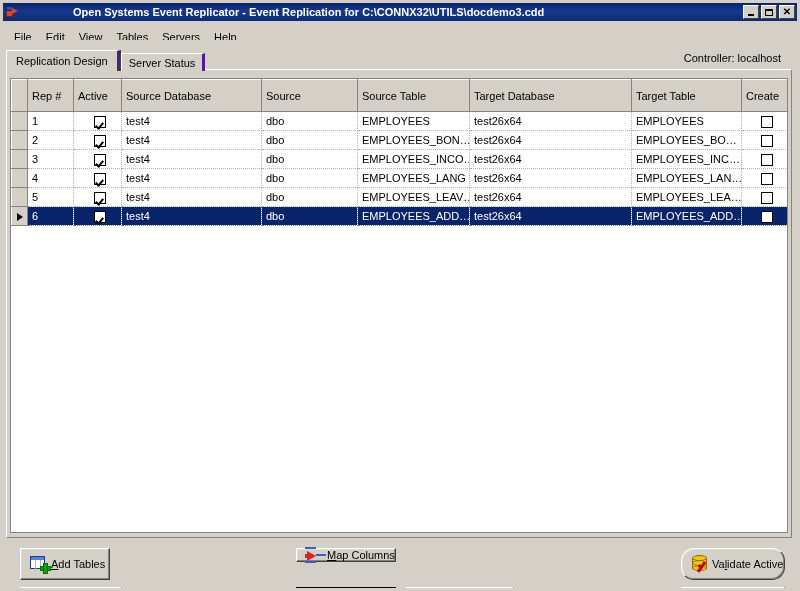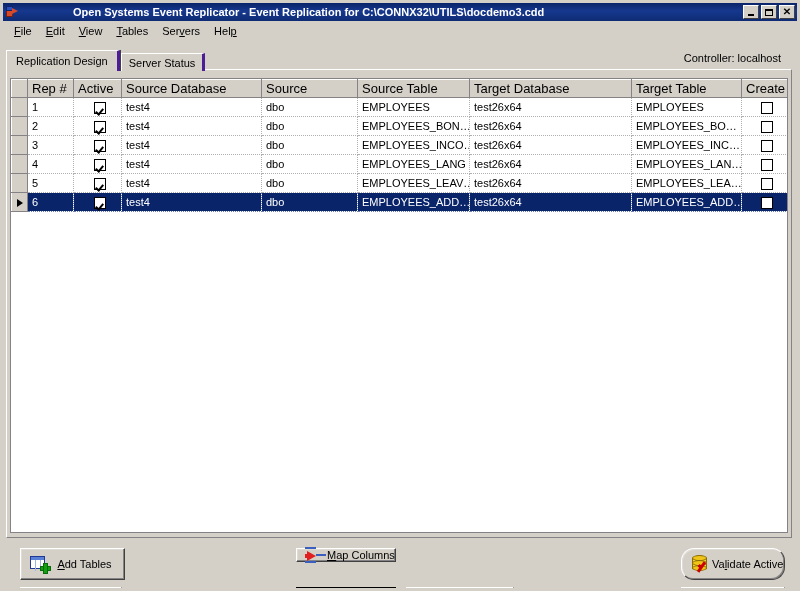--- a/index.html
+++ b/index.html
@@ -79,21 +79,21 @@
     display:block; width: 6px; height: 2px; background: #000; margin-top: 5px;
   }
   .tb-btn .glyph-max {
     display:block; width: 8px; height: 7px; border: 1px solid #000; border-top-width: 2px; box-sizing: border-box;
   }
   .tb-btn .glyph-close { font-size: 10px; font-weight: bold; line-height: 10px; }
 
   
   #menubar {
     position: absolute;
-    left: 0; top: 18px;
+    left: 0; top: 24px;
     width: 794px;
     height: 19px;
     background: #d4d0c8;
     display: flex;
     align-items: center;
     padding-left: 4px;
     box-sizing: border-box;
   }
   .menu-item {
     padding: 2px 7px 2px 7px;
@@ -190,25 +190,25 @@
     border-collapse: collapse;
     table-layout: fixed;
     width: 776px;
     font-size: 11px;
   }
   table.grid th {
     background: #d4d0c8;
     border-right: 1px solid #848284;
     border-bottom: 1px solid #848284;
     border-top: 1px solid #ffffff;
-    height: 18px;
+    height: 32px;
     padding: 0 0 0 4px;
     text-align: left;
     font-weight: normal;
-    font-size: 13px;
+    font-size: 11px;
     color: #000;
     box-sizing: border-box;
     overflow: hidden;
     white-space: nowrap;
   }
   table.grid th.corner {
     padding: 0;
     border-left: 1px solid #ffffff;
   }
   table.grid td {
@@ -563,21 +563,21 @@
             <td>EMPLOYEES_ADD…</td>
             <td class="cellcenter"><span class="cb"></span></td>
           </tr>
 
         </tbody>
       </table>
     </div>
 
     <div id="buttonbar">
 
-      <div class="btn" style="left:14px; top:8px; width:105px; height:32px;">
+      <div class="btn" style="left:14px; top:8px; width:90px; height:32px;">
         <span class="btn-inner">
           <span class="bicon">
             <span class="ico-table"></span>
               <span class="ico-plus"></span>
           </span>
           <span class="blabel"><u>A</u><span>dd Tables</span></span>
         </span>
       </div>
 
       <div class="btn" style="left:14px; top:47px; width:102px; height:32px;">

